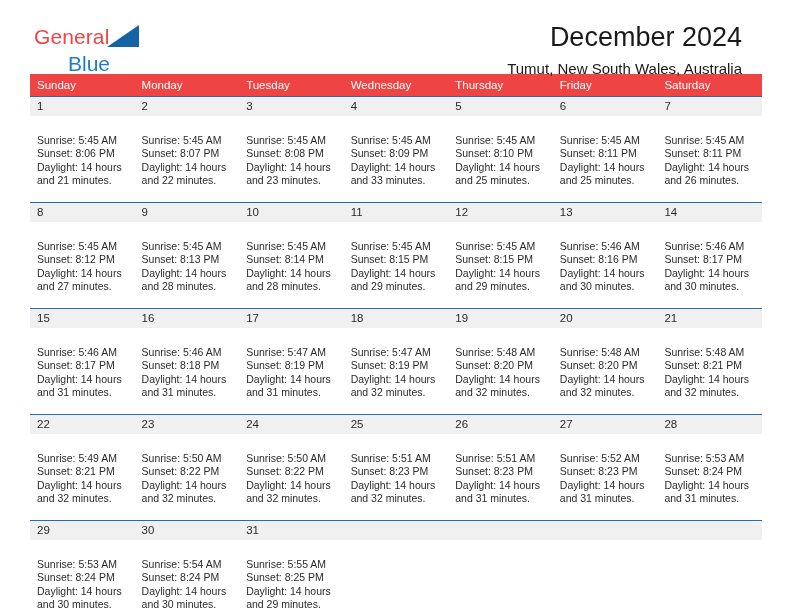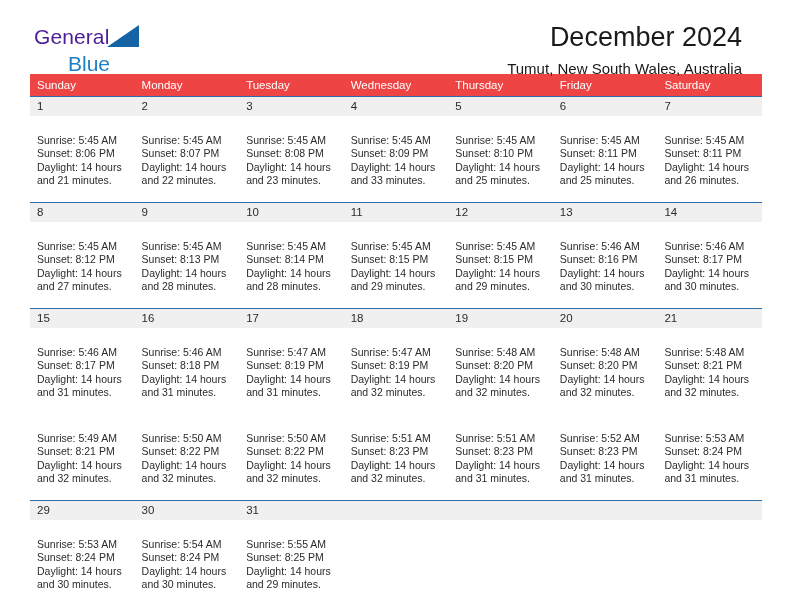--- a/index.html
+++ b/index.html
@@ -31,21 +31,21 @@
     position: absolute;
     left: 4px;
     top: 26px;
     width: 180px;
     height: 48px;
     line-height: 1;
   }
   .brand-row1 {
     position: relative;
     font-size: 21px;
-    color: #4c1d95;
+    color: #ef4444;
     letter-spacing: 0.1px;
     white-space: nowrap;
   }
   .brand-tri {
     position: absolute;
     left: 73px;
     top: -1px;
     width: 0;
     height: 0;
     border-left: 32px solid transparent;
@@ -315,20 +315,29 @@
           <td>
             <div class="line">Sunrise: 5:48 AM</div>
             <div class="line">Sunset: 8:21 PM</div>
             <div class="line">Daylight: 14 hours</div>
             <div class="line">and 32 minutes.</div>
           </td>
         </tr>
         <tr class="wk-sep">
           <td colspan="7"></td>
         </tr>
+        <tr class="daynum">
+          <td>22</td>
+          <td>23</td>
+          <td>24</td>
+          <td>25</td>
+          <td>26</td>
+          <td>27</td>
+          <td>28</td>
+        </tr>
         <tr class="info">
           <td>
             <div class="line">Sunrise: 5:49 AM</div>
             <div class="line">Sunset: 8:21 PM</div>
             <div class="line">Daylight: 14 hours</div>
             <div class="line">and 32 minutes.</div>
           </td>
           <td>
             <div class="line">Sunrise: 5:50 AM</div>
             <div class="line">Sunset: 8:22 PM</div>

